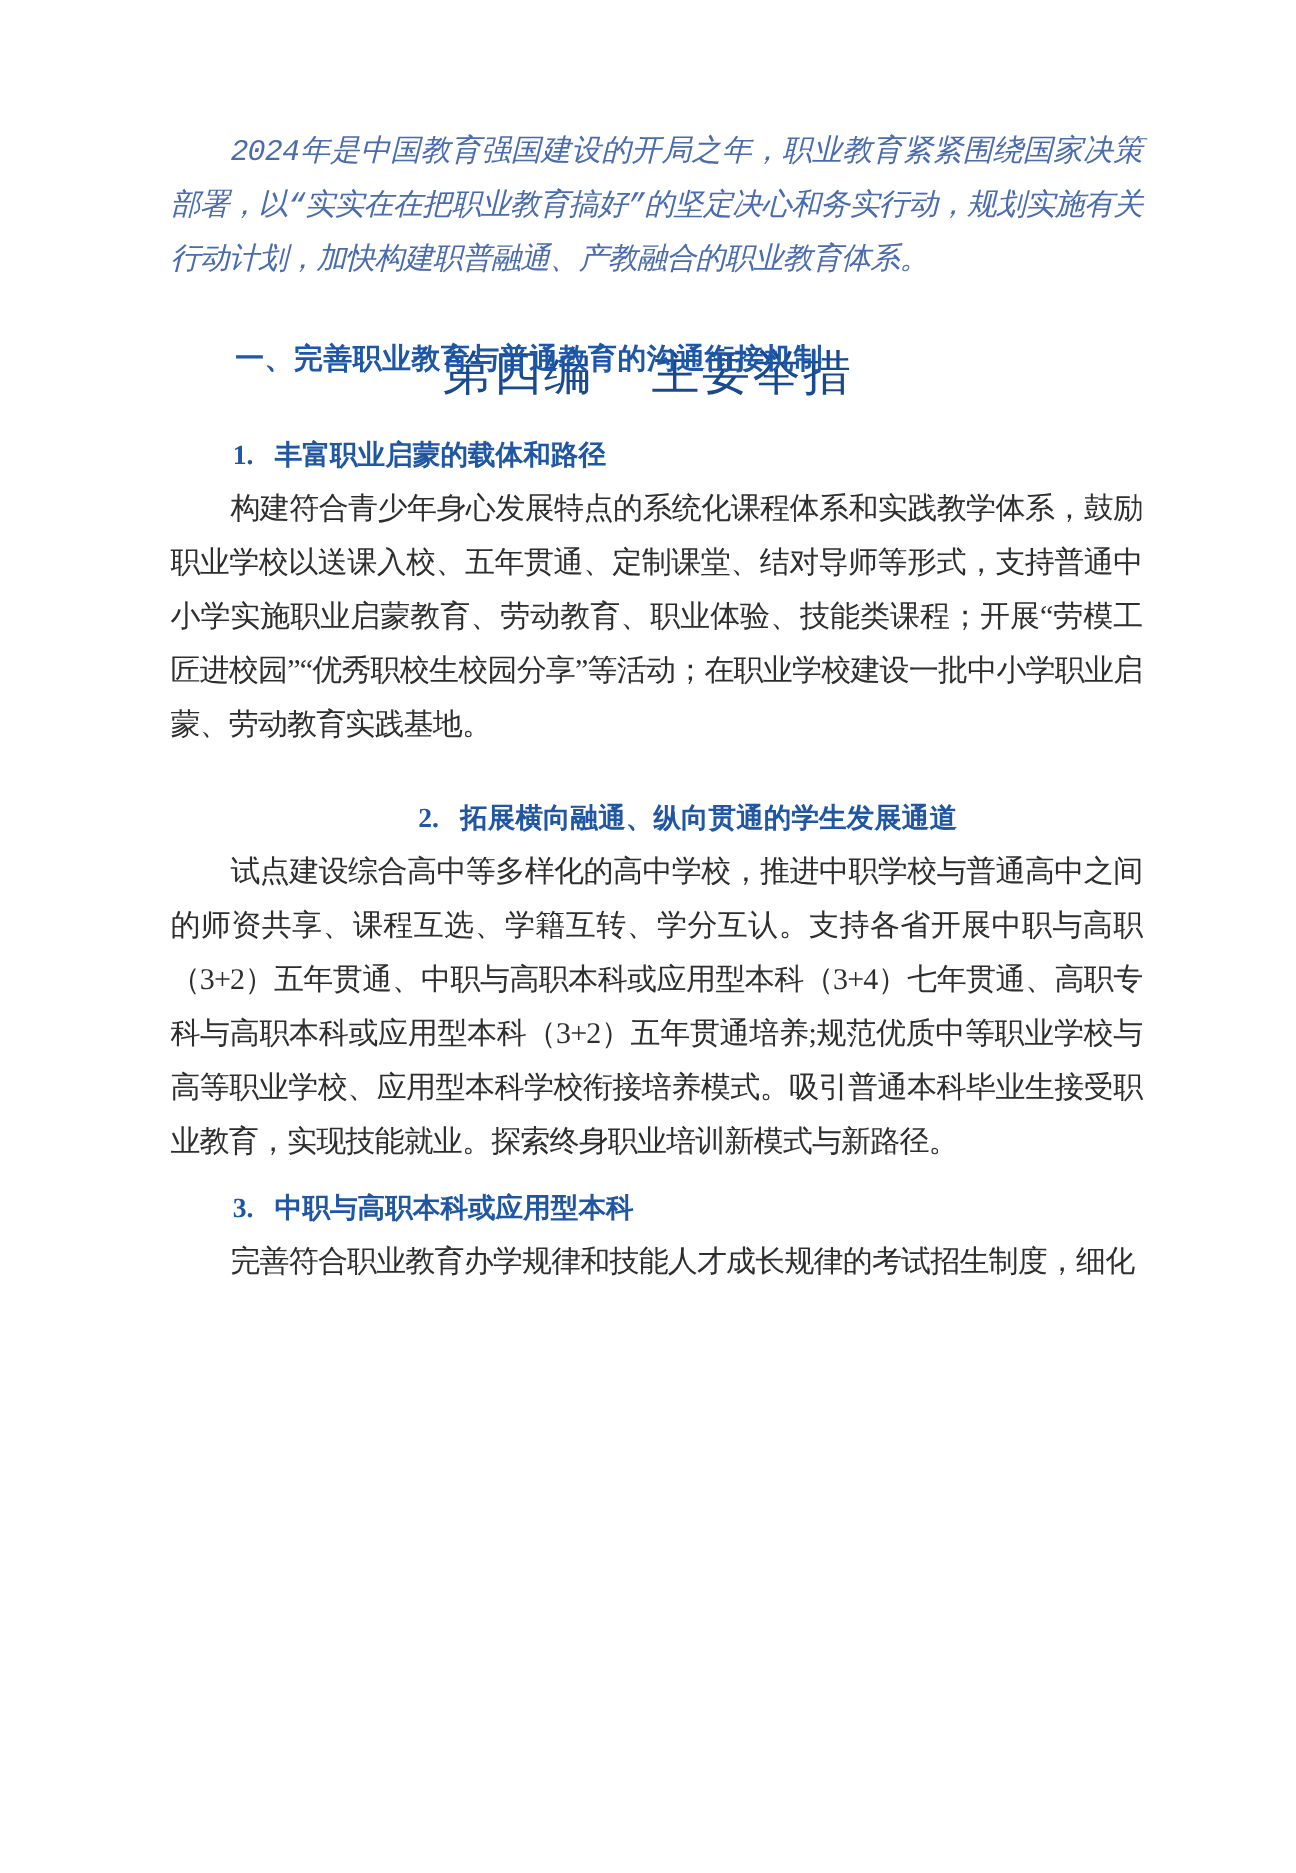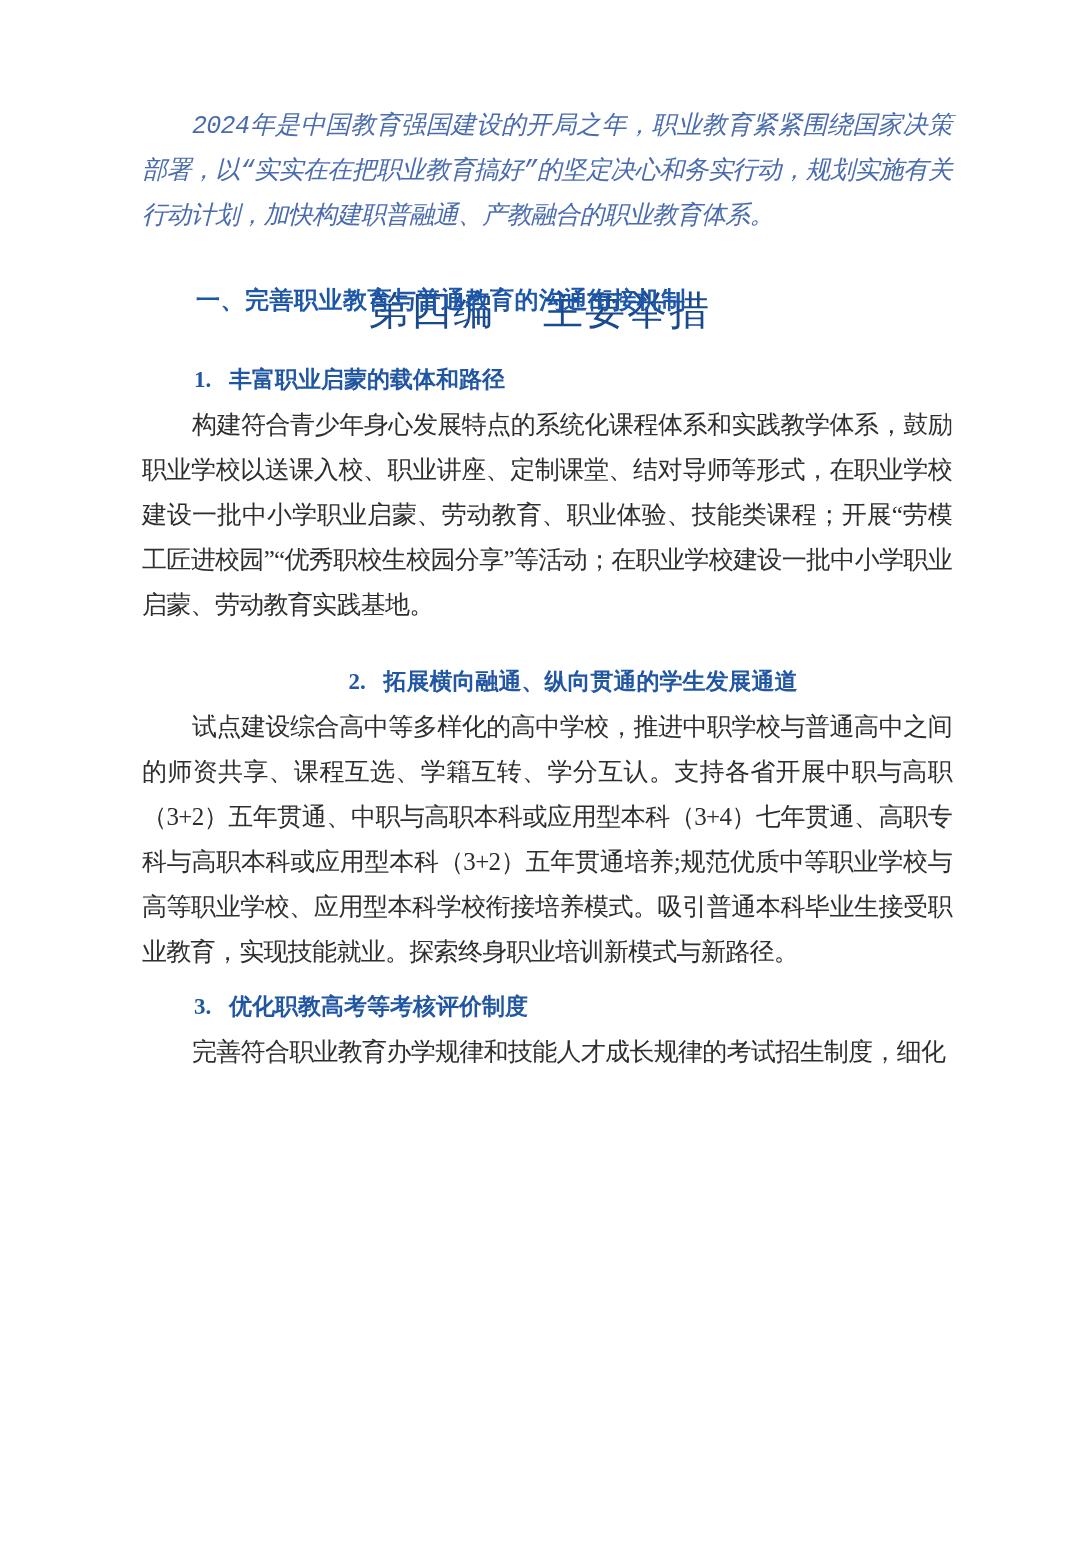--- a/index.html
+++ b/index.html
@@ -88,27 +88,27 @@
 
   <div class="content">
     <p class="intro">2024年是中国教育强国建设的开局之年，职业教育紧紧围绕国家决策部署，以“实实在在把职业教育搞好”的坚定决心和务实行动，规划实施有关行动计划，加快构建职普融通、产教融合的职业教育体系。</p>
 
     <h2 class="section-heading">一、完善职业教育与普通教育的沟通衔接机制</h2>
 
     <h3 class="sub-heading sub1">
       <span class="num">1.</span>
       <span>丰富职业启蒙的载体和路径</span>
     </h3>
-    <p class="body-para">构建符合青少年身心发展特点的系统化课程体系和实践教学体系，鼓励职业学校以送课入校、职业讲座、定制课堂、结对导师等形式，在职业学校建设一批中小学职业启蒙、劳动教育、职业体验、技能类课程；开展“劳模工匠进校园”“优秀职校生校园分享”等活动；在职业学校建设一批中小学职业启蒙、劳动教育实践基地。</p>
+    <p class="body-para">构建符合青少年身心发展特点的系统化课程体系和实践教学体系，鼓励职业学校以送课入校、五年贯通、定制课堂、结对导师等形式，支持普通中小学实施职业启蒙教育、劳动教育、职业体验、技能类课程；开展“劳模工匠进校园”“优秀职校生校园分享”等活动；在职业学校建设一批中小学职业启蒙、劳动教育实践基地。</p>
 
     <h3 class="sub-heading sub2">
       <span class="num">2.</span>
       <span>拓展横向融通、纵向贯通的学生发展通道</span>
     </h3>
     <p class="body-para">试点建设综合高中等多样化的高中学校，推进中职学校与普通高中之间的师资共享、课程互选、学籍互转、学分互认。支持各省开展中职与高职（3+2）五年贯通、中职与高职本科或应用型本科（3+4）七年贯通、高职专科与高职本科或应用型本科（3+2）五年贯通培养;规范优质中等职业学校与高等职业学校、应用型本科学校衔接培养模式。吸引普通本科毕业生接受职业教育，实现技能就业。探索终身职业培训新模式与新路径。</p>
 
     <h3 class="sub-heading sub3">
       <span class="num">3.</span>
-      <span>优化职教高考等考核评价制度</span>
+      <span>中职与高职本科或应用型本科</span>
     </h3>
     <p class="body-para">完善符合职业教育办学规律和技能人才成长规律的考试招生制度，细化</p>
   </div>
 </div>
 
 </body></html>

